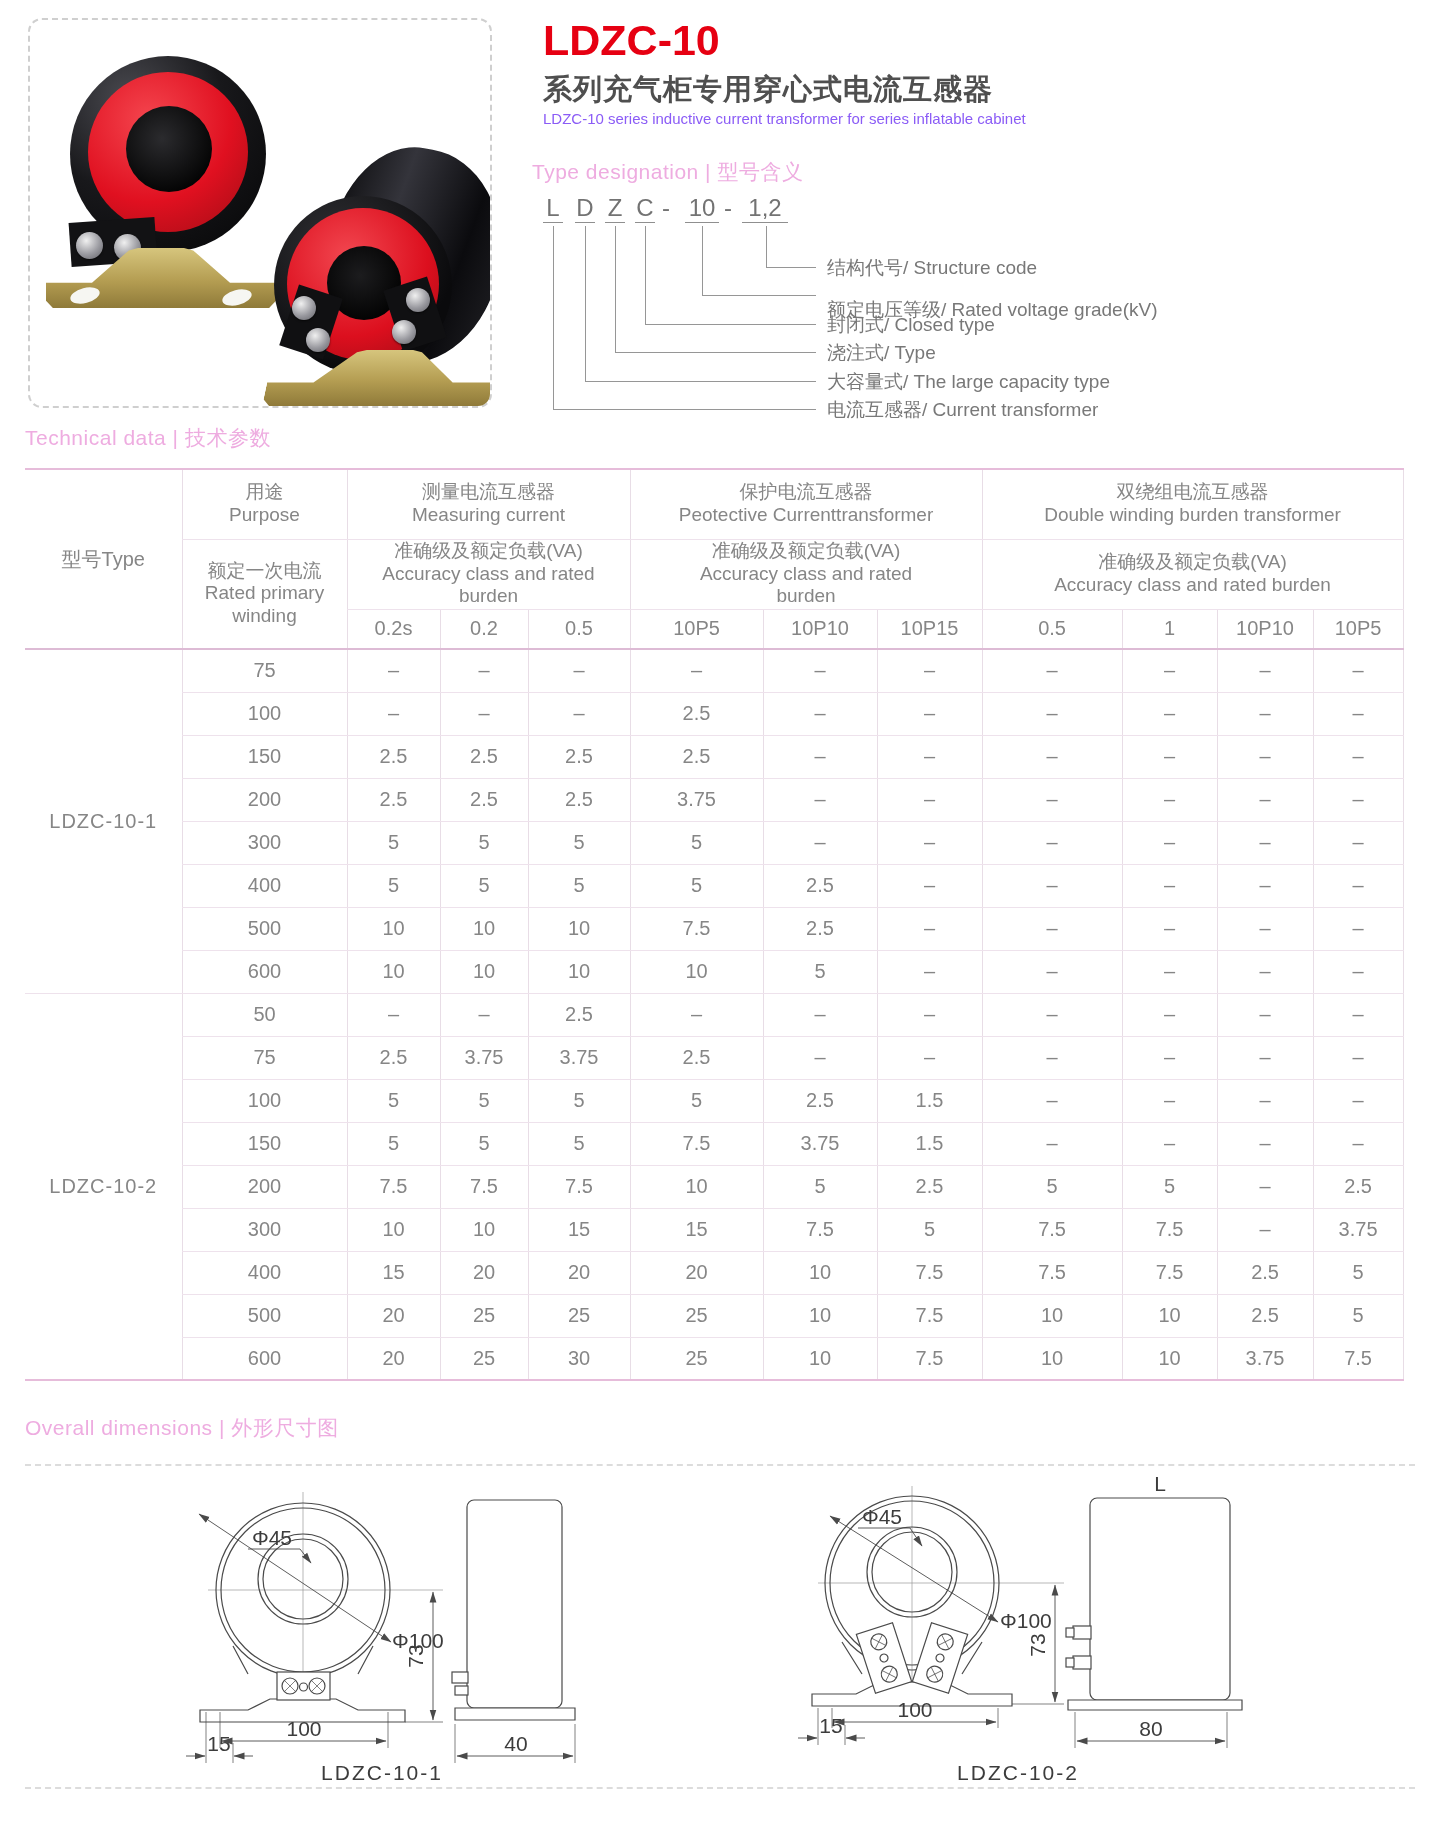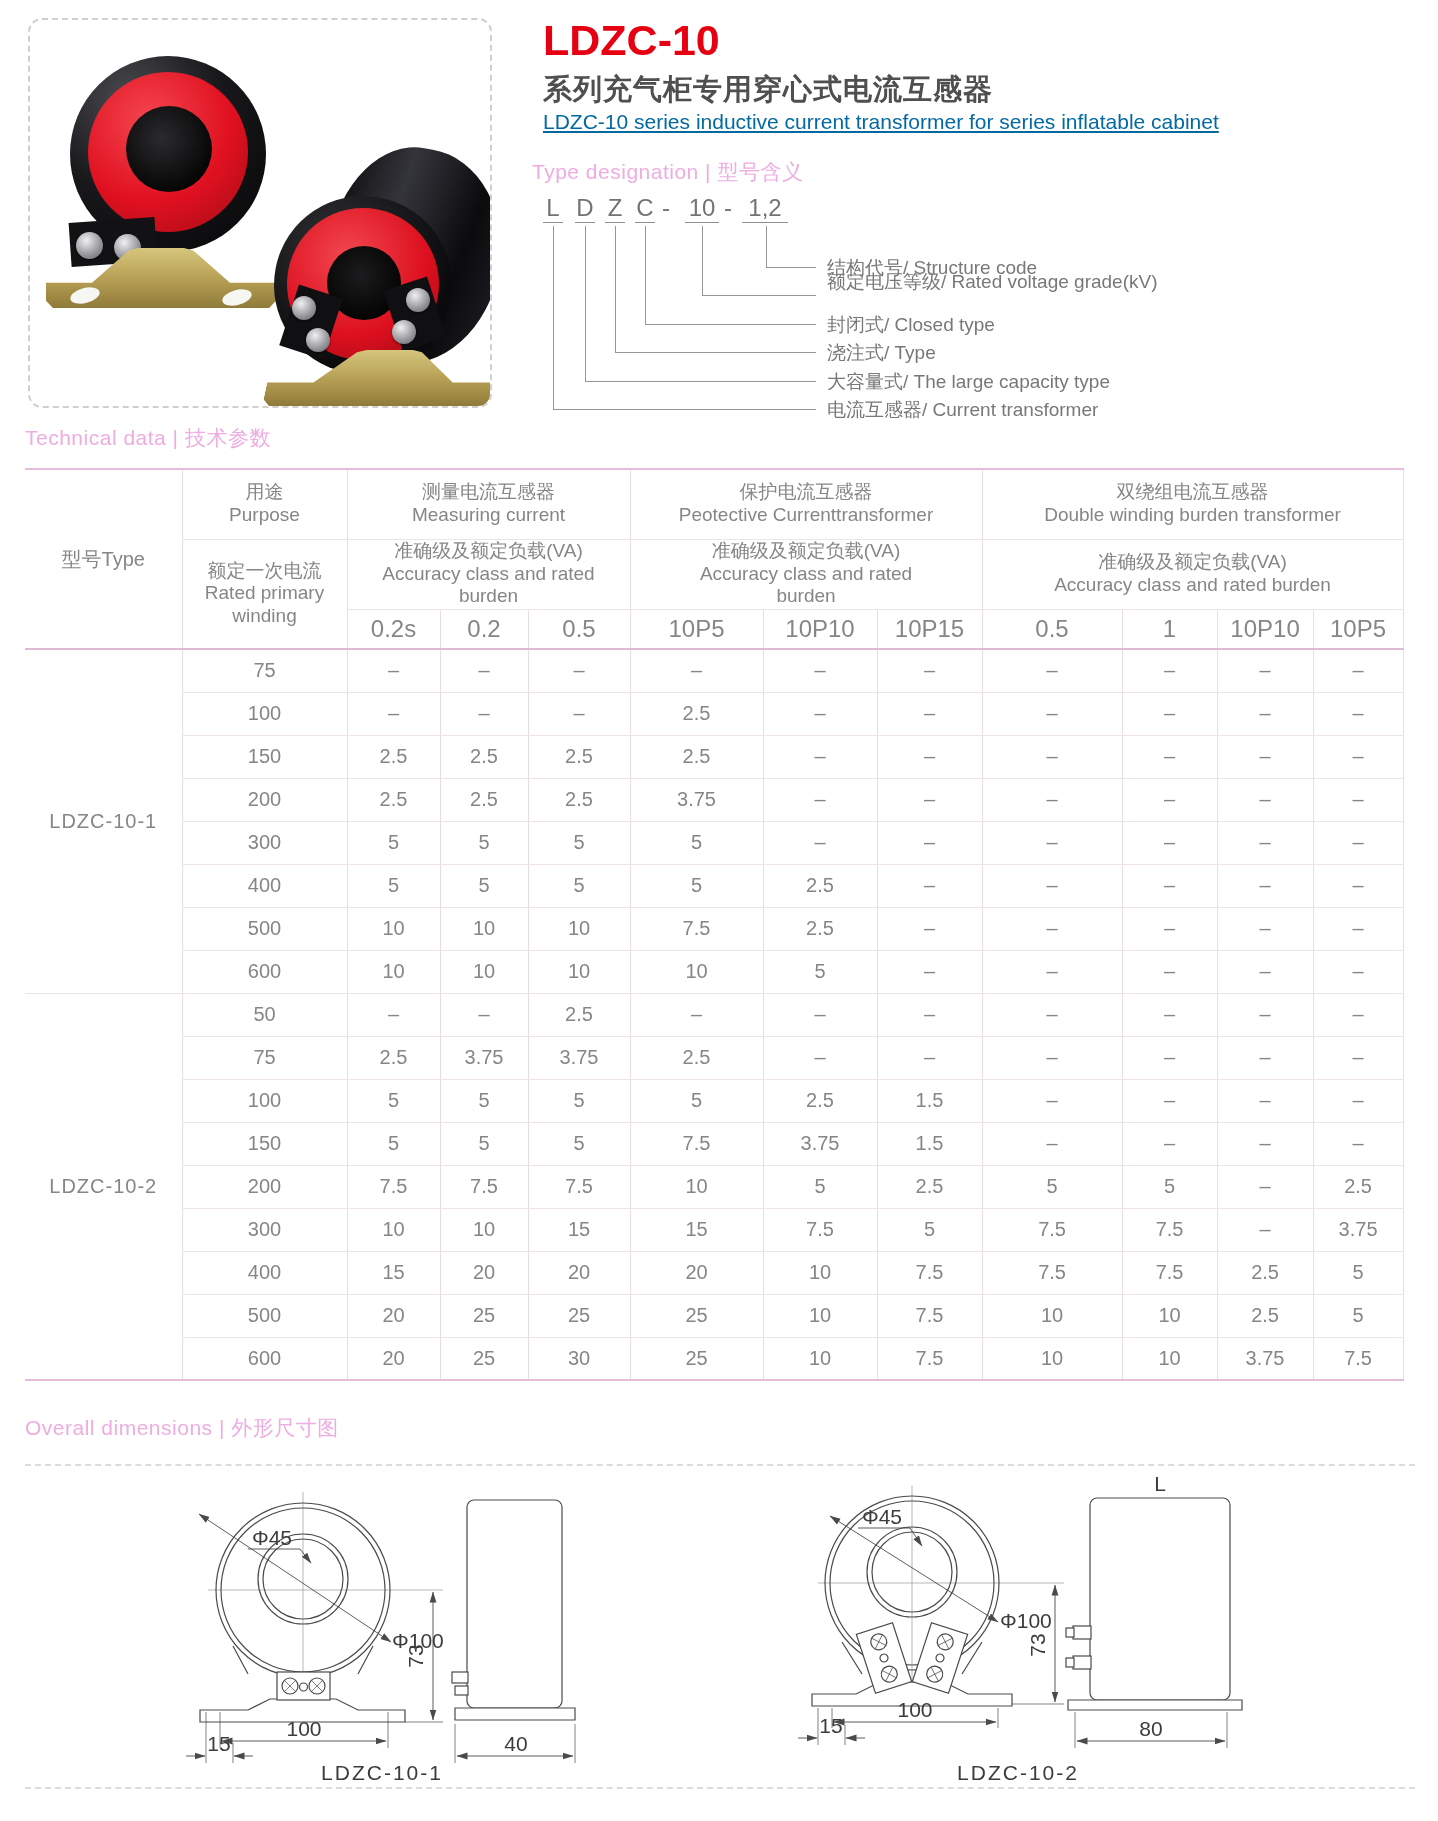--- a/index.html
+++ b/index.html
@@ -40,21 +40,21 @@
   .ct2-blockR{left:362px;top:262px;width:46px;height:64px;background:#101012;transform:rotate(-18deg);}
   .s3{left:262px;top:276px;width:24px;height:24px;}
   .s4{left:276px;top:308px;width:24px;height:24px;}
   .s5{left:376px;top:268px;width:24px;height:24px;}
   .s6{left:362px;top:300px;width:24px;height:24px;}
   .ct2-bracket{left:238px;top:330px;width:232px;height:56px;transform:skewX(-12deg);}
 
   
   .title{position:absolute;left:543px;top:16px;font-size:43px;font-weight:800;color:#e60012;letter-spacing:0px;}
   .sub-cn{position:absolute;left:543px;top:70px;font-size:29px;font-weight:600;color:#4f4f4f;letter-spacing:1px;}
-  .sub-en{position:absolute;left:543px;top:110px;font-size:21px;color:#0369a1;text-decoration:underline;}
+  .sub-en{position:absolute;left:543px;top:110px;font-size:15px;color:#8b5cf6;}
   .sec-head{position:absolute;font-size:21px;color:#eeace0;letter-spacing:.5px;}
   .type-head{left:532px;top:158px;}
   .tech-head{left:25px;top:424px;}
   .dims-head{left:25px;top:1414px;}
 
   
   .code-part{position:absolute;top:194px;height:26px;font-size:24px;color:#737373;text-align:center;}
   .code-u{border-bottom:1.5px solid #8f8f8f;padding-bottom:2px;}
   .conn{position:absolute;top:226px;border-left:1px solid #969696;border-bottom:1px solid #969696;}
   .legend-label{position:absolute;left:827px;font-size:19px;color:#787878;white-space:nowrap;}
@@ -65,21 +65,21 @@
              color:#868686;}
   table.tech td{border-left:1px solid #e8dde6;border-bottom:1px solid #eee2ec;
                 text-align:center;vertical-align:middle;padding:0;}
   table.tech .no-left{border-left:none;}
   tr.h1{height:70px;} tr.h2{height:70px;} tr.h3{height:40px;}
   tbody.data tr{height:43px;font-size:20px;}
   tbody.data tr:first-child td{border-top:2px solid #ddbbd5;}
   td .cn,td .en{display:block;font-size:19px;line-height:1.2;}
   td.acc .en{max-width:250px;margin:0 auto;}
   td.accw .en{max-width:none;}
-  tr.h3 td{font-size:24px;margin-top:32px;}
+  tr.h3 td{font-size:20px;margin-top:32px;}
   .model-cell{font-size:20px;letter-spacing:1px;}
   .type-h{font-size:20px;margin-top:8px;}
 
   
   .dash-line{position:absolute;left:25px;width:1390px;border-top:2px dashed #dcdcdc;}
 
   
   svg.draw{position:absolute;left:0;top:1460px;}
   .obj{stroke:#4a4a4a;stroke-width:1.2;fill:none;}
   .objf{stroke:#4a4a4a;stroke-width:1.2;fill:#fff;}
@@ -138,21 +138,21 @@
   <span class="code-part code-u" style="left:742px;width:46px">1,2</span>
 
   <div class="conn" style="left:766px;height:41px;width:49px"></div>
   <div class="conn" style="left:702px;height:69px;width:113px"></div>
   <div class="conn" style="left:645px;height:98px;width:170px"></div>
   <div class="conn" style="left:615px;height:126px;width:200px"></div>
   <div class="conn" style="left:585px;height:155px;width:230px"></div>
   <div class="conn" style="left:553px;height:183px;width:262px"></div>
 
   <div class="legend-label" style="top:255px">结构代号/ Structure code</div>
-  <div class="legend-label" style="top:269px">额定电压等级/ Rated voltage grade(kV)</div>
+  <div class="legend-label" style="top:297px">额定电压等级/ Rated voltage grade(kV)</div>
   <div class="legend-label" style="top:312px">封闭式/ Closed type</div>
   <div class="legend-label" style="top:340px">浇注式/ Type</div>
   <div class="legend-label" style="top:369px">大容量式/ The large capacity type</div>
   <div class="legend-label" style="top:397px">电流互感器/ Current transformer</div>
 
   <div class="sec-head tech-head">Technical data | 技术参数</div>
 
   <table class="tech">
     <colgroup>
       <col style="width:157px">

